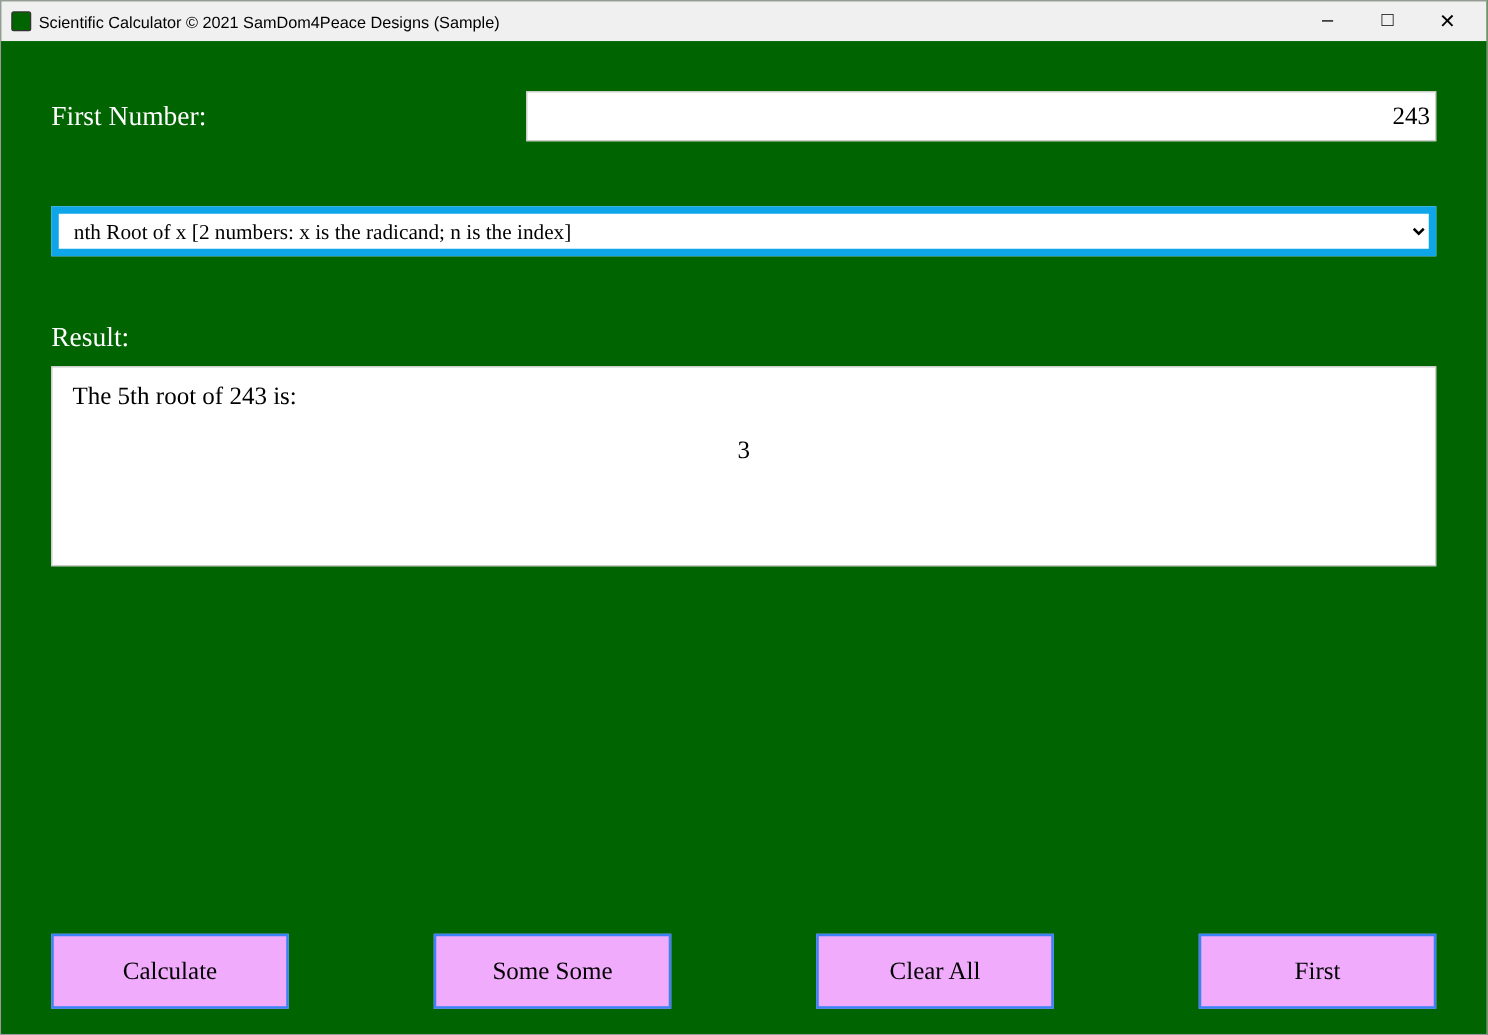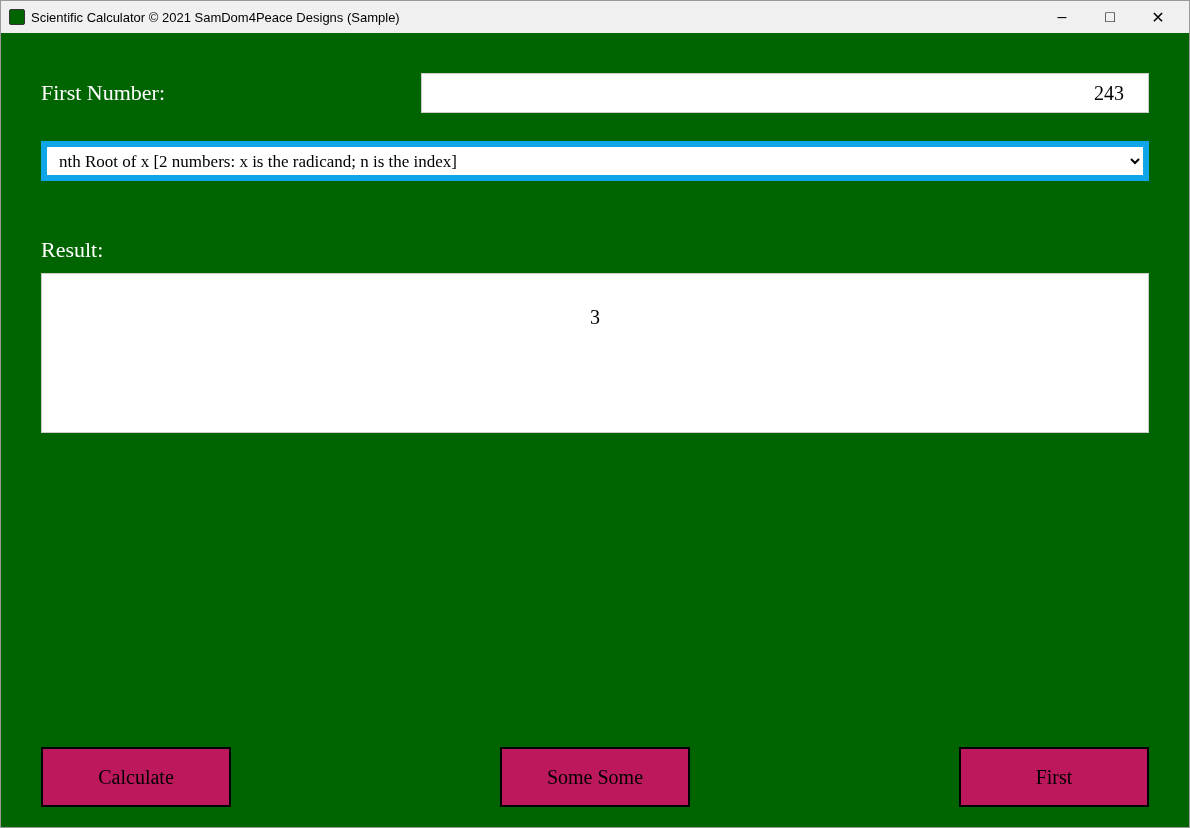--- a/index.html
+++ b/index.html
@@ -77,39 +77,39 @@
       background: #006400;
       padding: 40px 40px 20px 40px;
       display: flex;
       flex-direction: column;
       gap: 0;
     }
 
     .form-row {
       display: flex;
       align-items: center;
-      margin-bottom: 28px;
+      margin-bottom: 52px;
     }
 
     .form-label {
       color: white;
       font-size: 22px;
       font-family: 'Times New Roman', Times, serif;
       width: 380px;
       flex-shrink: 0;
     }
 
     .form-input {
       flex: 1;
       height: 40px;
       border: 1px solid #ccc;
       background: white;
       font-size: 20px;
       font-family: 'Times New Roman', Times, serif;
-      padding: 0 24px;
+      padding: 0 4px;
       text-align: right;
     }
 
     .form-select {
       flex: 1;
       height: 40px;
       border: 6px solid #0ea5e9;
       background: white;
       font-size: 17px;
       font-family: 'Times New Roman', Times, serif;
@@ -120,21 +120,20 @@
     .result-section {
       margin-top: 0;
       flex: 1;
     }
 
     .result-label {
       color: white;
       font-size: 22px;
       font-family: 'Times New Roman', Times, serif;
       margin-bottom: 10px;
-      margin-top: 28px;
     }
 
     .result-box {
       background: white;
       border: 1px solid #ccc;
       width: 100%;
       min-height: 160px;
       padding: 12px 16px;
       font-size: 20px;
       font-family: 'Times New Roman', Times, serif;
@@ -151,22 +150,22 @@
       padding: 16px 40px 20px 40px;
       display: flex;
       justify-content: space-between;
       align-items: center;
       flex-shrink: 0;
     }
 
     .action-btn {
       width: 190px;
       height: 60px;
-      background: #be185d;
-      border: 2px solid #000000;
+      background: #f0abfc;
+      border: 2px solid #3b82f6;
       font-size: 20px;
       font-family: 'Times New Roman', Times, serif;
       cursor: pointer;
       display: flex;
       align-items: center;
       justify-content: center;
     }
   </style>
 </head>
 <body>
@@ -206,23 +205,25 @@
         <option>Sine</option>
         <option>Cosine</option>
         <option>Tangent</option>
       </select>
     </div>
 
 
     <div class="result-section">
       <div class="result-label">Result:</div>
       <div class="result-box">
+        <div>The 5th root of 243 is:</div>
         <div class="result-answer">3</div>
       </div>
     </div>
   </div>
 
   <div class="button-bar">
     <button class="action-btn">Calculate</button>
     <button class="action-btn">Some Some</button>
+    <button class="action-btn">Clear All</button>
     <button class="action-btn">First</button>
   </div>
 </div>
 
 </body></html>

